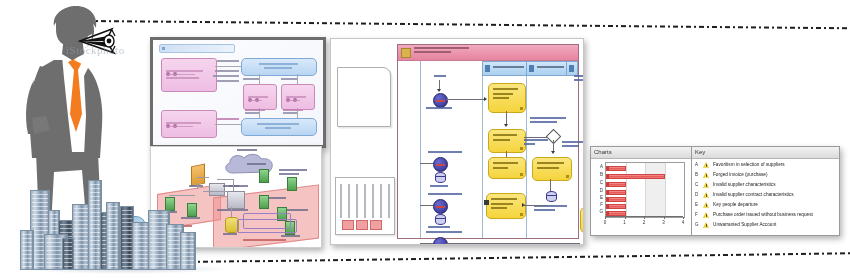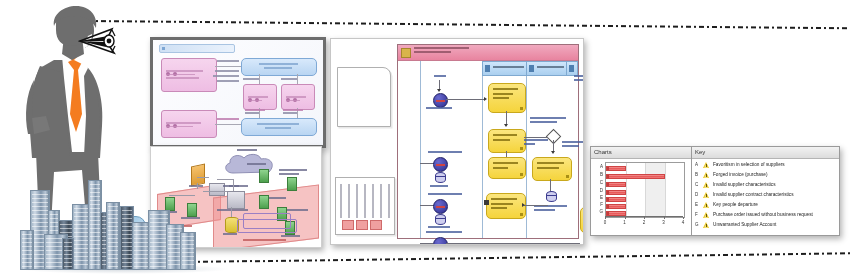--- a/index.html
+++ b/index.html
@@ -619,20 +619,21 @@
     <div class="twr" style="left:180px;width:14px;height:36px;">
         <div class="wins"></div>
       </div>
     <div class="twr dark" style="left:62px;width:10px;height:30px;">
         <div class="wins"></div>
       </div>
     <div class="twr" style="left:20px;width:12px;height:38px;">
         <div class="wins"></div>
       </div>
 
+    <div id="city-wm">iStockphoto</div>
   </div>
 
   <div class="panel" id="panel-charts">
 
     <div class="cpane" id="chart-pane">
       <div class="cpane-hdr">
         <div class="lt">Charts</div>
       </div>
 
       <div id="plot">

